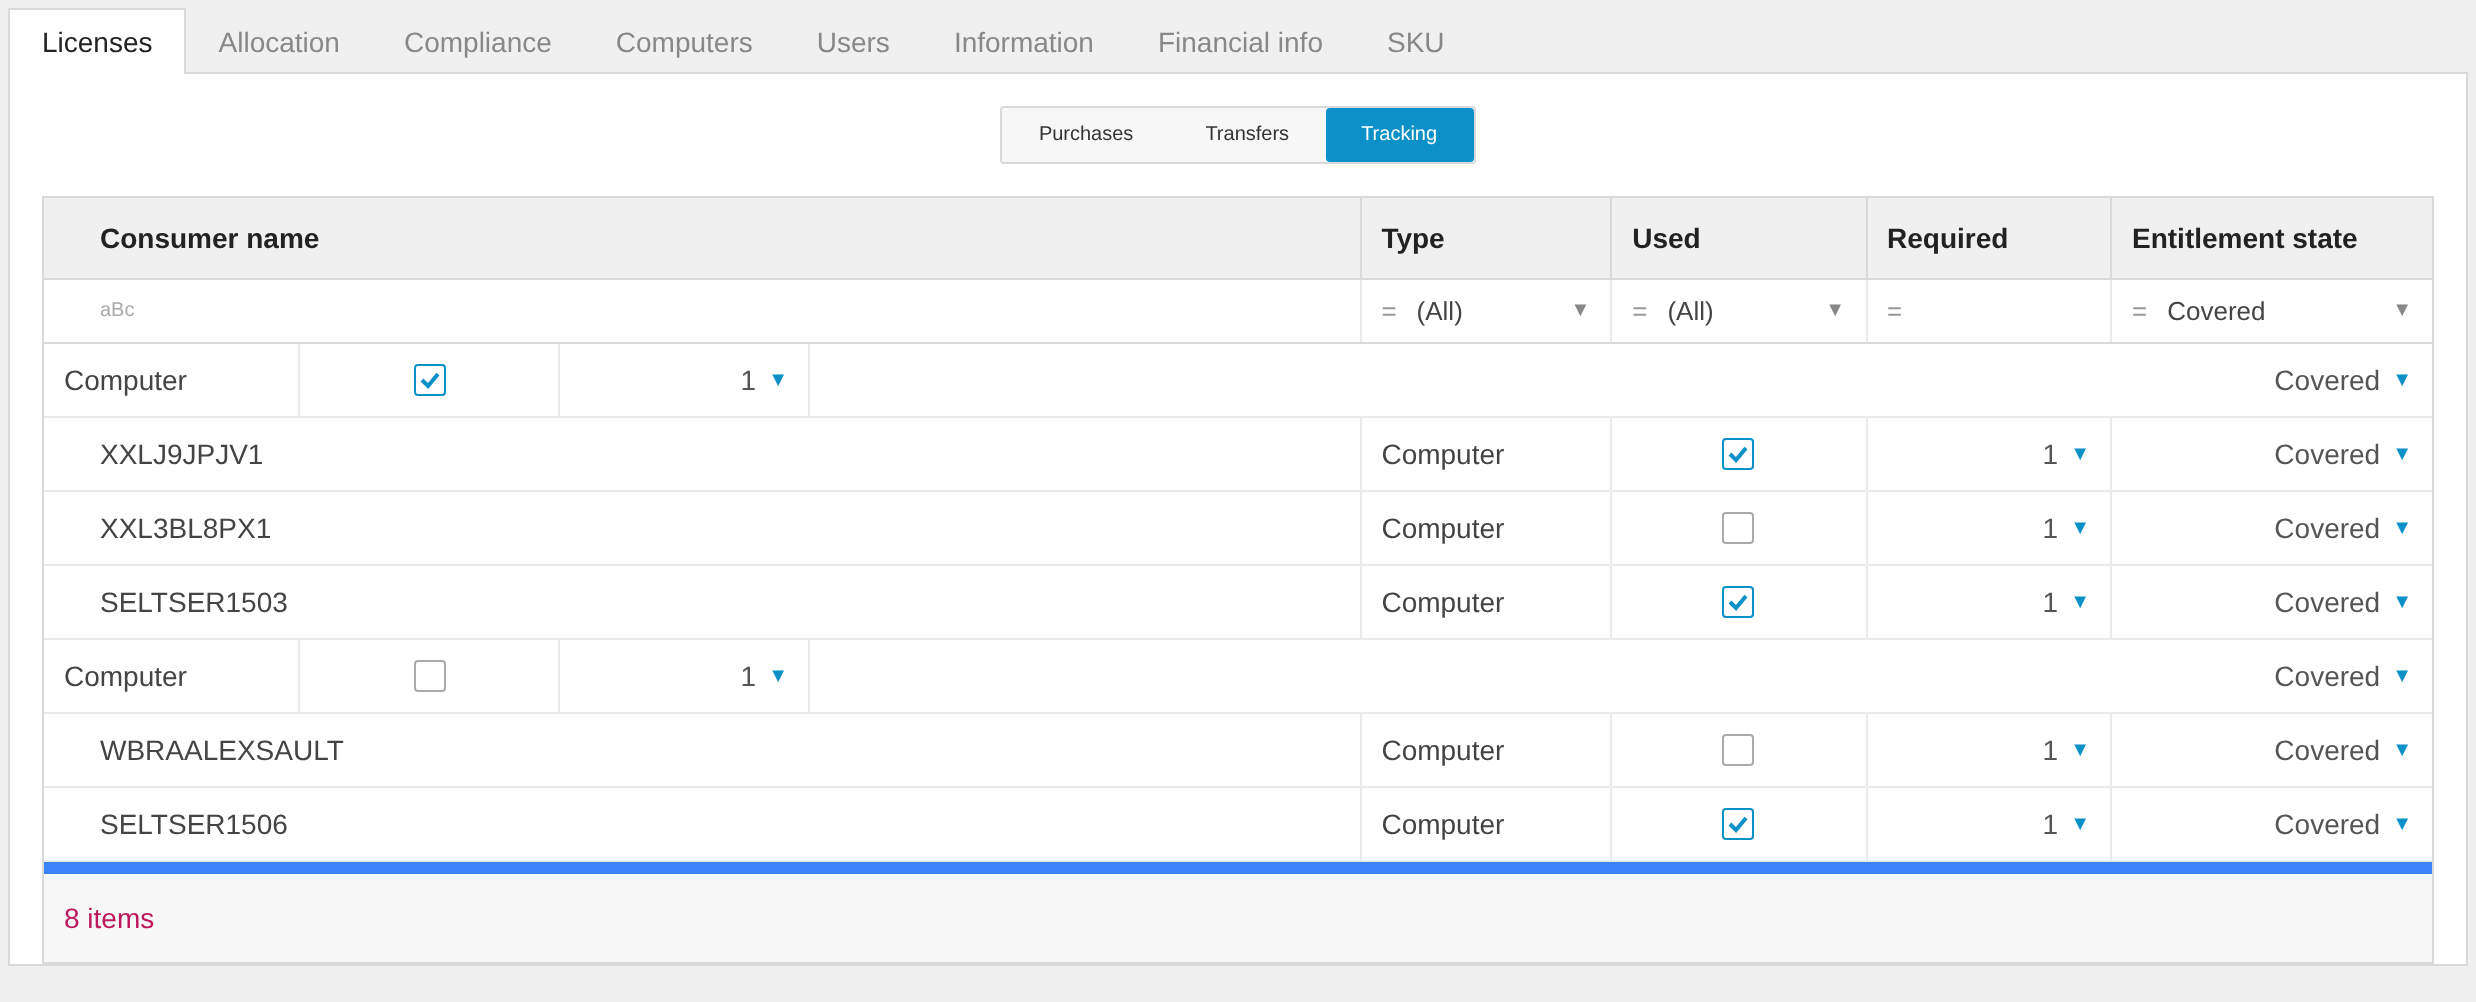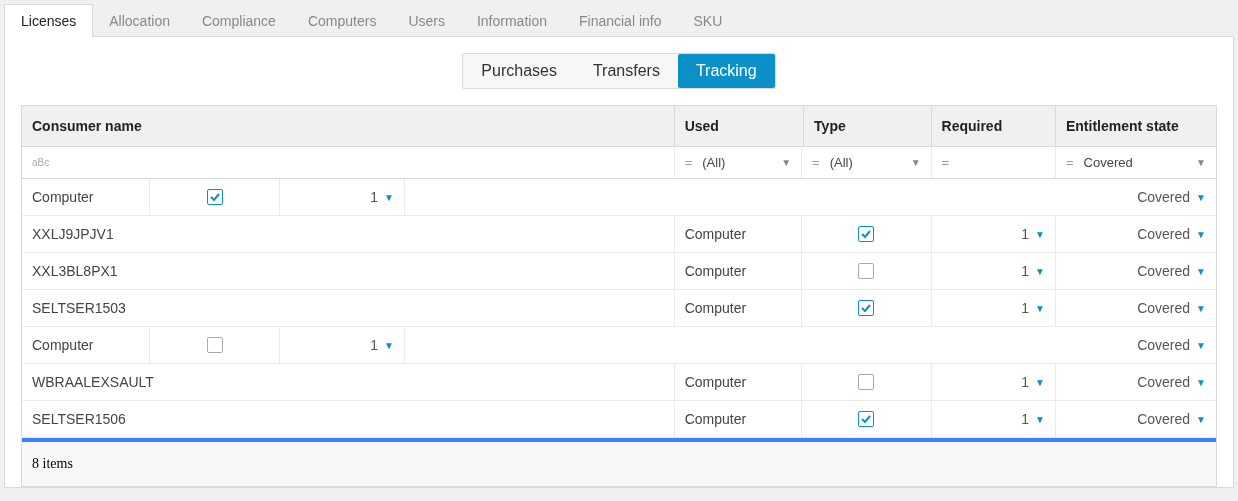--- a/index.html
+++ b/index.html
@@ -4,49 +4,49 @@
 <style>
   html,body{margin:0;padding:0;font-family:"Segoe UI",Arial,sans-serif;font-size:14px;color:#333;background:#f0f0f0;}
   body{width:1238px;height:501px;position:relative;}
   .outer{position:absolute;left:4px;right:4px;top:4px;bottom:4px;background:#f0f0f0;}
   .tabstrip{display:flex;align-items:flex-end;height:33px;}
   .tab{padding:8px 16px 8px 16px;color:#888;cursor:pointer;font-size:14px;}
   .tab.active{background:#fff;color:#222;border:1px solid #d9d9d9;border-bottom:none;text-align:center;}
   .panel{background:#fff;border:1px solid #d9d9d9;padding:16px 16px 0 16px;margin-top:-1px;}
   .subtabshell{display:flex;justify-content:center;margin-bottom:16px;}
   .subtabs{display:inline-flex;border:1px solid #d9d9d9;background:#f7f7f7;border-radius:2px;}
-  .subtab{padding:8px 18px;color:#333;cursor:pointer;font-size:16px;border-radius:2px;}
+  .subtab{padding:8px 18px;color:#333;cursor:pointer;font-size:10px;border-radius:2px;}
   .subtab.active{background:#0c90c8;color:#fff;}
   .grid{border:1px solid #d9d9d9;}
   .hdr{display:flex;background:#f0f0f0;border-bottom:1px solid #d9d9d9;}
   .hdr .cell{padding:12px 10px;font-weight:600;color:#222;border-right:1px solid #d9d9d9;box-sizing:border-box;}
   .hdr .cell:last-child{border-right:none;}
   .fltr{display:flex;background:#fff;border-bottom:1px solid #d9d9d9;}
   .fltr .cell{padding:8px 10px;color:#777;font-size:13px;border-right:1px solid #eaeaea;box-sizing:border-box;display:flex;align-items:center;justify-content:space-between;}
   .fltr .cell:last-child{border-right:none;}
   .fltr .eq{color:#999;margin-right:10px;font-size:13px;}
   .row{display:flex;border-bottom:1px solid #eaeaea;}
   .row .cell{padding:10px 10px;color:#444;border-right:1px solid #eaeaea;box-sizing:border-box;display:flex;align-items:center;}
   .row .cell:last-child{border-right:none;}
-  .c-name{width:656px;}
+  .c-name{width:656px;margin-left:18px;}
   .c-type{width:128px;}
   .c-used{width:130px;}
   .c-req{width:125px;}
   .c-ent{flex:1;min-width:160px;}
   .chk{width:14px;height:14px;border:1px solid #aaa;border-radius:2px;display:inline-flex;align-items:center;justify-content:center;margin:0 auto;}
   .chk.on{background:#fff;border-color:#0c90c8;}
   .chk svg{display:none;}
   .chk.on svg{display:block;}
   .row .c-used{justify-content:center;}
   .row .c-req{justify-content:flex-end;color:#555;}
   .row .c-req .dd{color:#0c90c8;margin-left:6px;font-size:10px;}
   .row .c-ent{justify-content:flex-end;color:#555;}
   .row .c-ent .dd{color:#0c90c8;margin-left:6px;font-size:10px;}
   .tri{font-size:10px;color:#888;margin-left:6px;}
-  .footer{padding:14px 10px;color:#000000;border-top:4px solid #3b82f6;background:#f7f7f7;font-family:Liberation Serif, serif;}
+  .footer{padding:14px 10px;color:#be185d;border-top:6px solid #3b82f6;background:#f7f7f7;}
   .abc{font-size:10px;color:#aaa;}
   .fltr .c-type,.fltr .c-used{}
   .fval{flex:1;text-align:left;color:#444;}
 </style>
 </head>
 <body>
 
 <div class="outer">
   <div class="tabstrip" id="tabstrip">
       <div class="tab active">Licenses</div>
@@ -62,22 +62,22 @@
     <div class="subtabshell">
       <div class="subtabs" id="subtabs">
           <div class="subtab">Purchases</div>
           <div class="subtab">Transfers</div>
           <div class="subtab active">Tracking</div>
         </div>
     </div>
     <div class="grid">
       <div class="hdr">
         <div class="cell c-name">Consumer name</div>
+        <div class="cell c-type">Type</div>
         <div class="cell c-used">Used</div>
-        <div class="cell c-type">Type</div>
         <div class="cell c-req">Required</div>
         <div class="cell c-ent">Entitlement state</div>
       </div>
       <div class="fltr">
         <div class="cell c-name">
           <span class="abc">aBc</span>
         </div>
         <div class="cell c-type">
           <span class="eq">=</span>
           <span class="fval">(All)</span>

